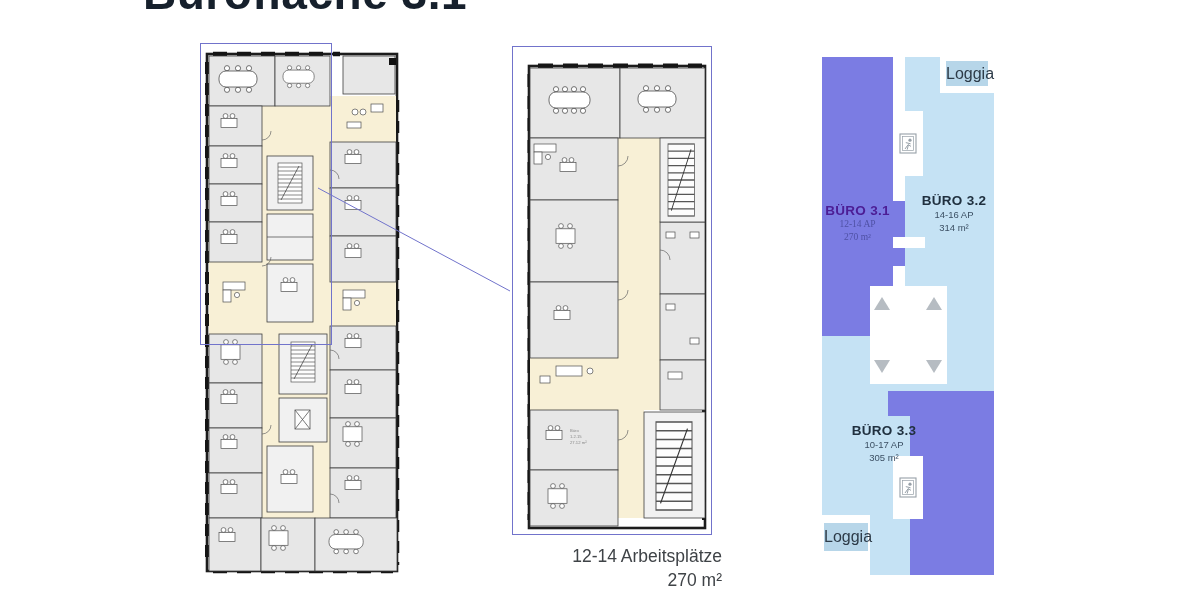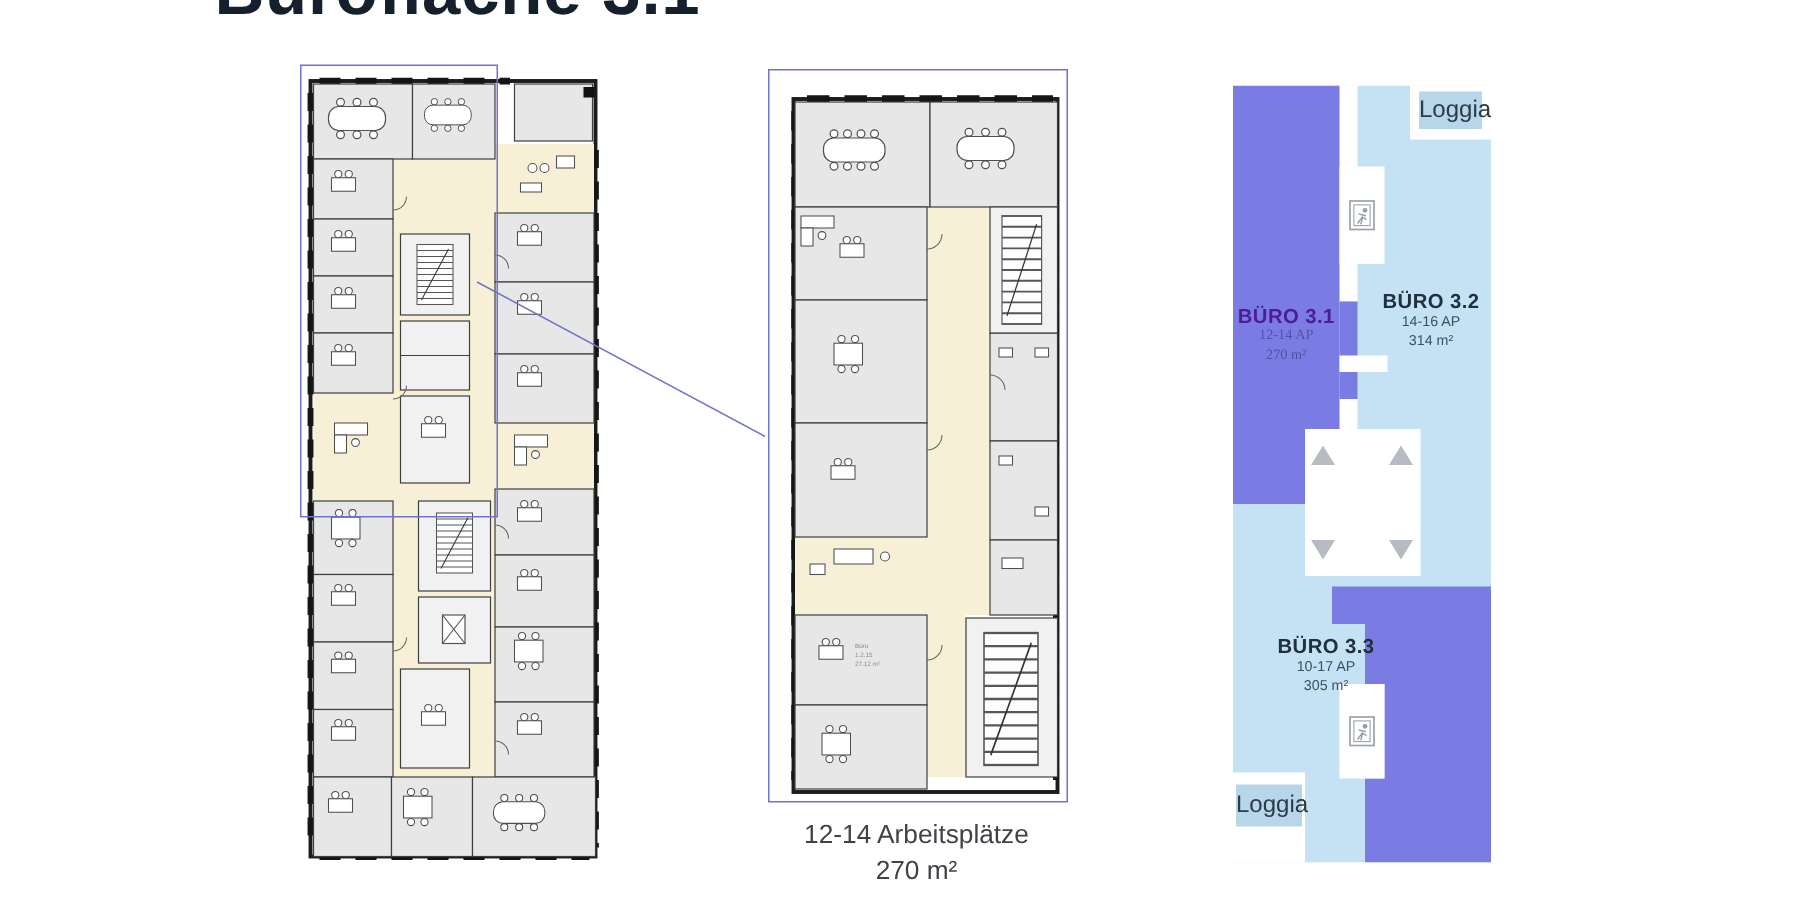--- a/index.html
+++ b/index.html
@@ -8,21 +8,21 @@
   .abs{position:absolute;}
 
   
   #pageTitle{left:143px;top:-34px;font-size:46px;font-weight:bold;letter-spacing:.5px;
              color:#16202c;line-height:1.2;white-space:nowrap;}
 
   
   .frame{border:1px solid #7173cb;}
 
   
-  #caption{left:500px;top:544px;width:222px;text-align:center;color:#3f4347;
+  #caption{left:500px;top:544px;width:222px;text-align:right;color:#3f4347;
            font-size:17.5px;line-height:24px;}
 
   
   .ulabel{position:absolute;text-align:center;pointer-events:none;}
   .utitle{font-size:13.5px;font-weight:bold;letter-spacing:.3px;}
   .usub{font-size:9.5px;line-height:13px;}
   .t-white{color:#4c1d95;}
   .t-dark{color:#20303f;}
   .s-purple{color:#4f51a5;font-family:Liberation Serif, serif;}
   .s-dark{color:#3c5064;}

